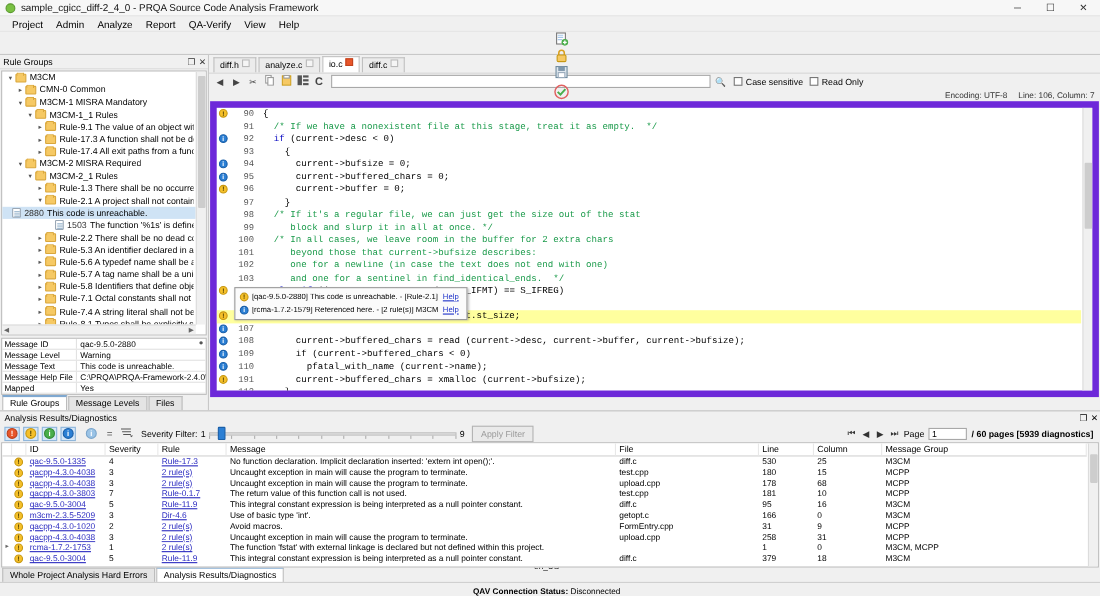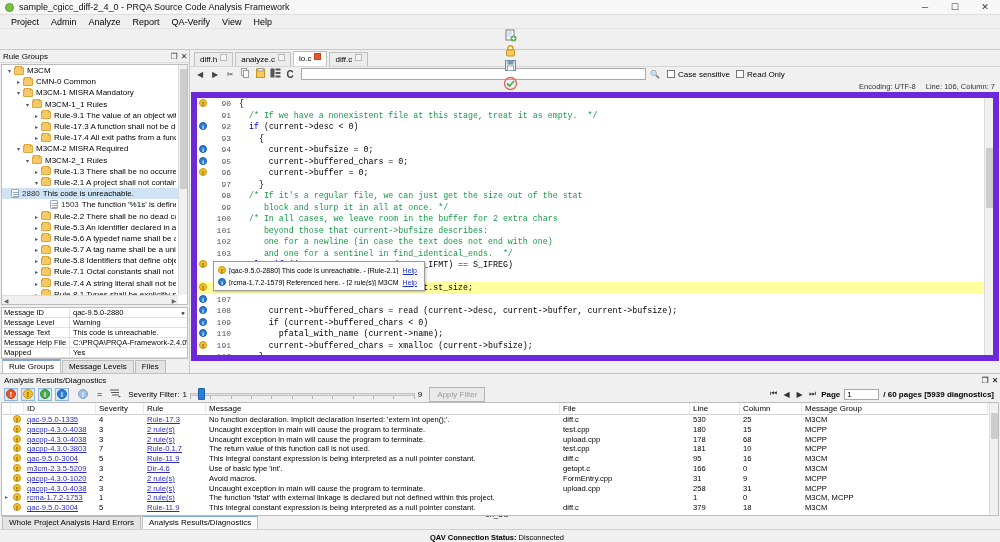--- a/index.html
+++ b/index.html
@@ -679,21 +679,21 @@
         <div class="handle"></div>
       </div>
       <span style="font-size:8px">9</span>
       <div class="applybtn">Apply Filter</div>
 
       <div class="pager">
         <span class="pbtn">⏮</span>
         <span class="pbtn">◀</span>
         <span class="pbtn">▶</span>
         <span class="pbtn">⏭</span>
-        <span style="font-size:8px;font-weight:bold">Page</span>
+        <span style="font-size:8px;font-weight:normal">Page</span>
         <div class="pageinput">1</div>
         <span class="pages-info">/ 60 pages [5939 diagnostics]</span>
       </div>
     </div>
 
     <div class="grid">
       <div class="grid-inner">
         <div class="ghead" id="ghead">
             <div class="c-exp"></div>
             <div class="c-ico"></div>

